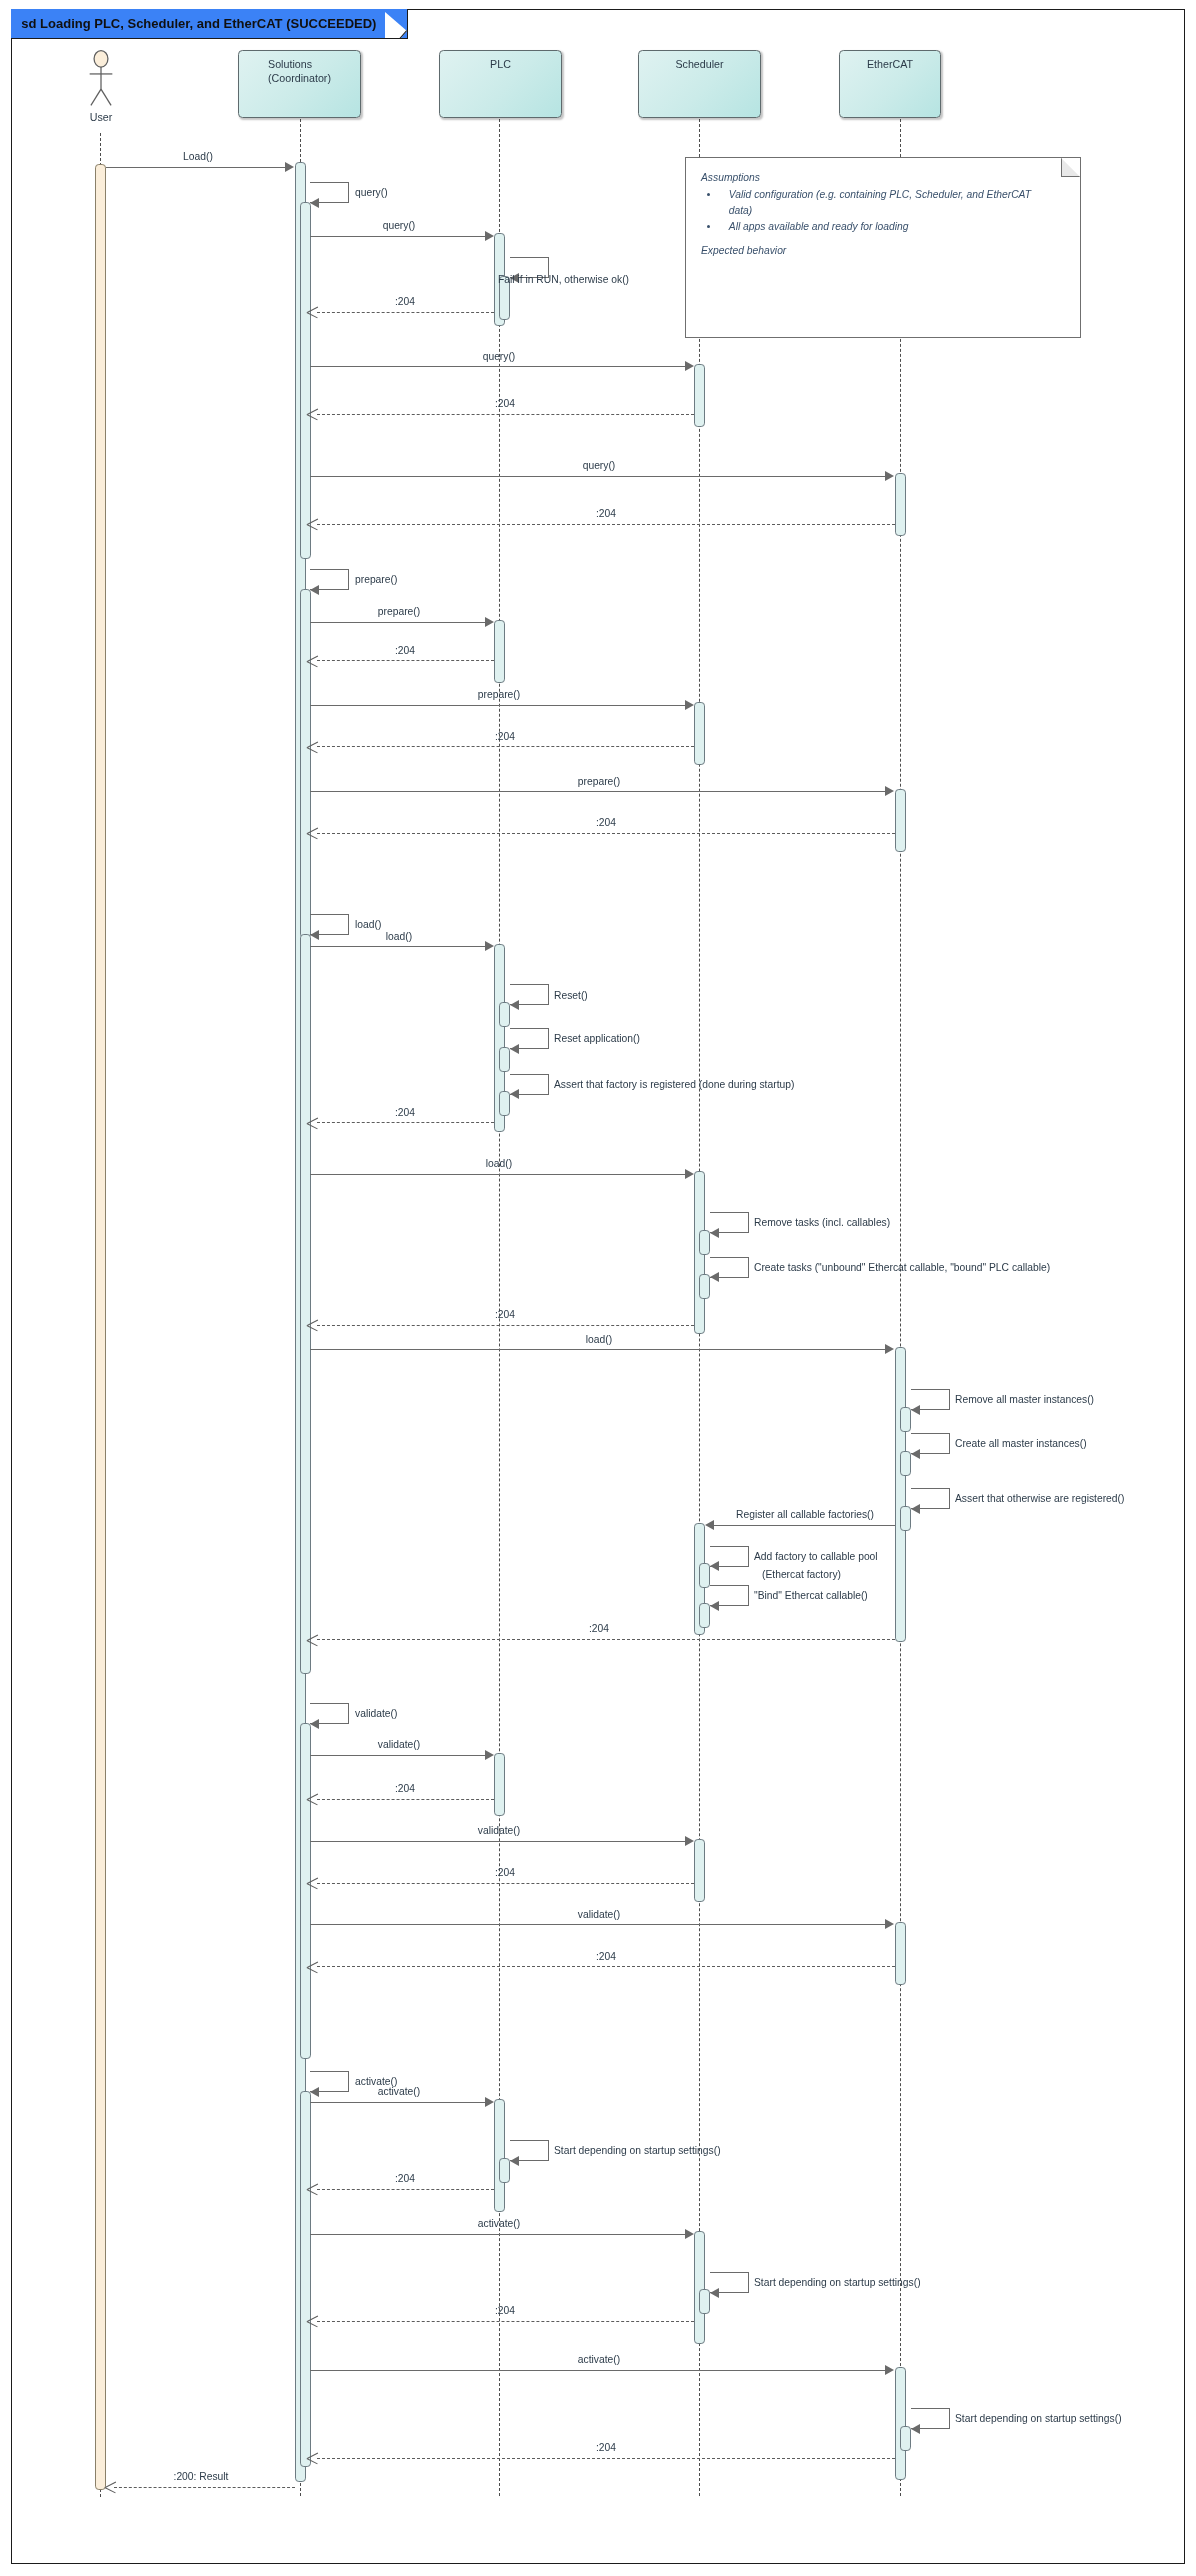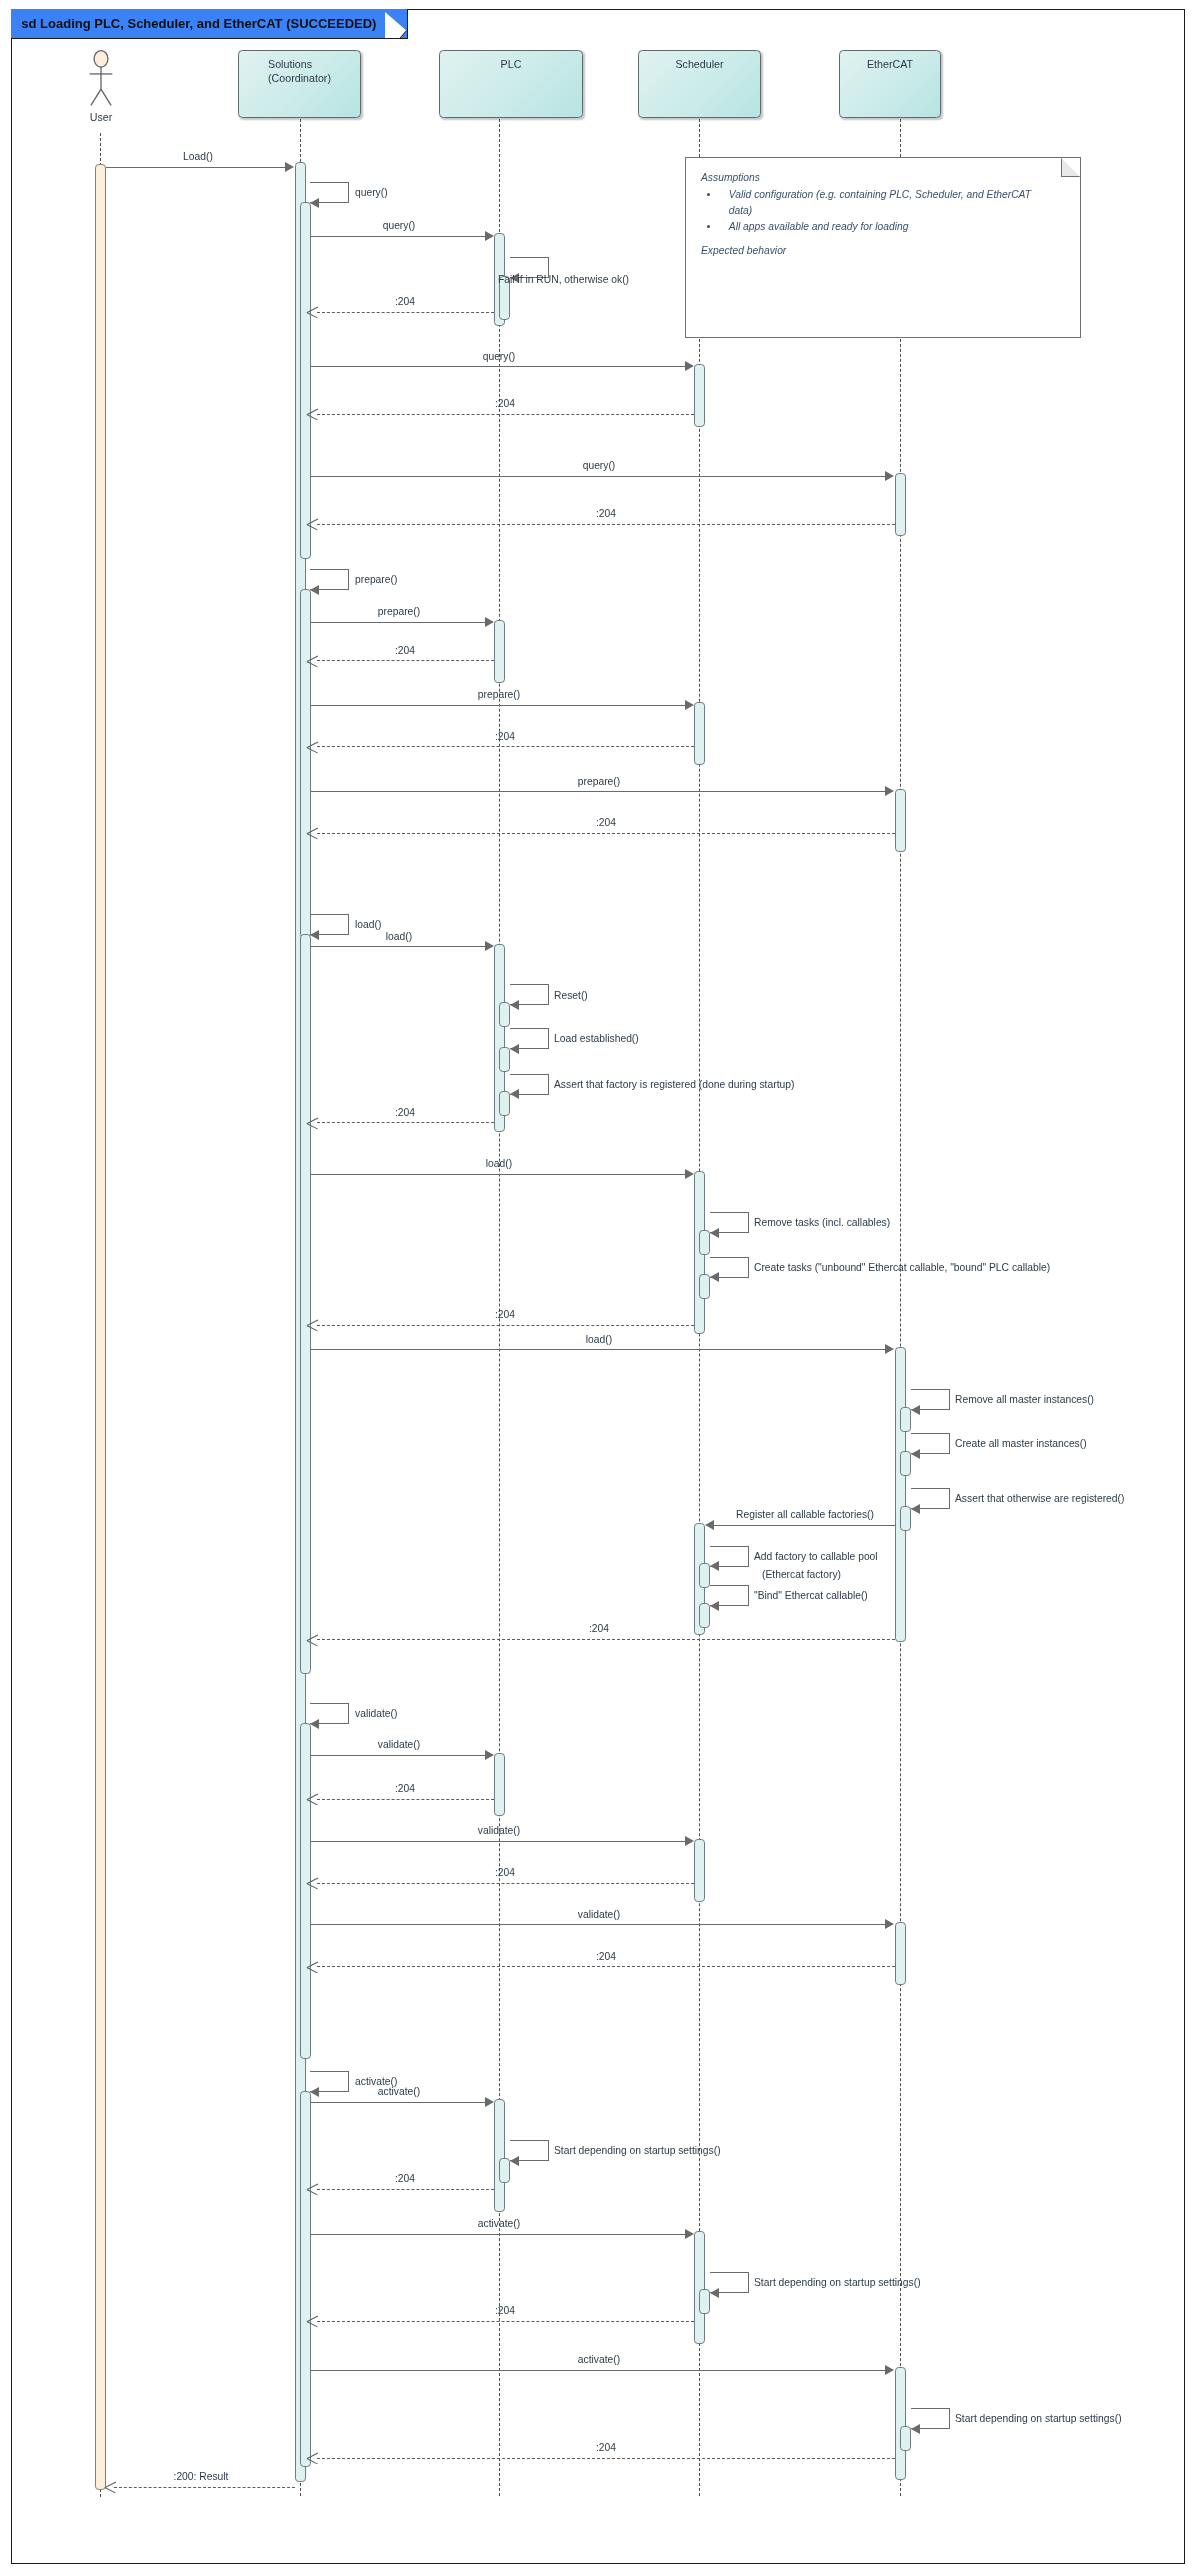--- a/index.html
+++ b/index.html
@@ -97,21 +97,21 @@
       <line x1="38" y1="62" x2="54" y2="88" stroke="#5f5f5f" stroke-width="2"></line>
     </svg>
     <div class="label" style="top:61px;">User</div>
   </div>
 
   <div class="head" style="left:238px;top:50px;width:123px;height:68px;">
     <span>
       <span>Solutions</span><br><span>(Coordinator)</span>
     </span>
   </div>
-  <div class="head" style="left:439px;top:50px;width:144px;height:68px;">
+  <div class="head" style="left:439px;top:50px;width:123px;height:68px;">
     <span>PLC</span>
   </div>
   <div class="head" style="left:638px;top:50px;width:123px;height:68px;">
     <span>Scheduler</span>
   </div>
   <div class="head" style="left:839px;top:50px;width:102px;height:68px;">
     <span>EtherCAT</span>
   </div>
 
   <div class="note" style="left:685px;top:157px;width:396px;height:181px;">
@@ -232,21 +232,21 @@
   <div class="msg" style="left:310px;top:946px;width:177px;"></div>
   <div class="arrowR" style="left:485px;top:941px;"></div>
   <div class="mlabel" style="left:399px;top:931px;">load()</div>
 
   <div class="selfmsg" style="left:510px;top:984px;width:39px;height:21.3px;"></div>
   <div class="arrowL" style="left:510px;top:1000px;"></div>
   <div class="selflabel" style="left:554px;top:990px;">Reset()</div>
 
   <div class="selfmsg" style="left:510px;top:1028px;width:39px;height:21.3px;"></div>
   <div class="arrowL" style="left:510px;top:1044px;"></div>
-  <div class="selflabel" style="left:554px;top:1033px;">Load established()</div>
+  <div class="selflabel" style="left:554px;top:1033px;">Reset application()</div>
 
   <div class="selfmsg" style="left:510px;top:1074px;width:39px;height:21.3px;"></div>
   <div class="arrowL" style="left:510px;top:1089px;"></div>
   <div class="selflabel" style="left:554px;top:1079px;">Assert that factory is registered (done during startup)</div>
 
   <div class="msg ret" style="left:317px;top:1122px;width:177px;"></div>
   <div class="openL" style="left:307px;top:1117px;"></div>
   <div class="mlabel" style="left:405px;top:1107px;">:204</div>
 
   <div class="msg" style="left:310px;top:1174px;width:377px;"></div>

